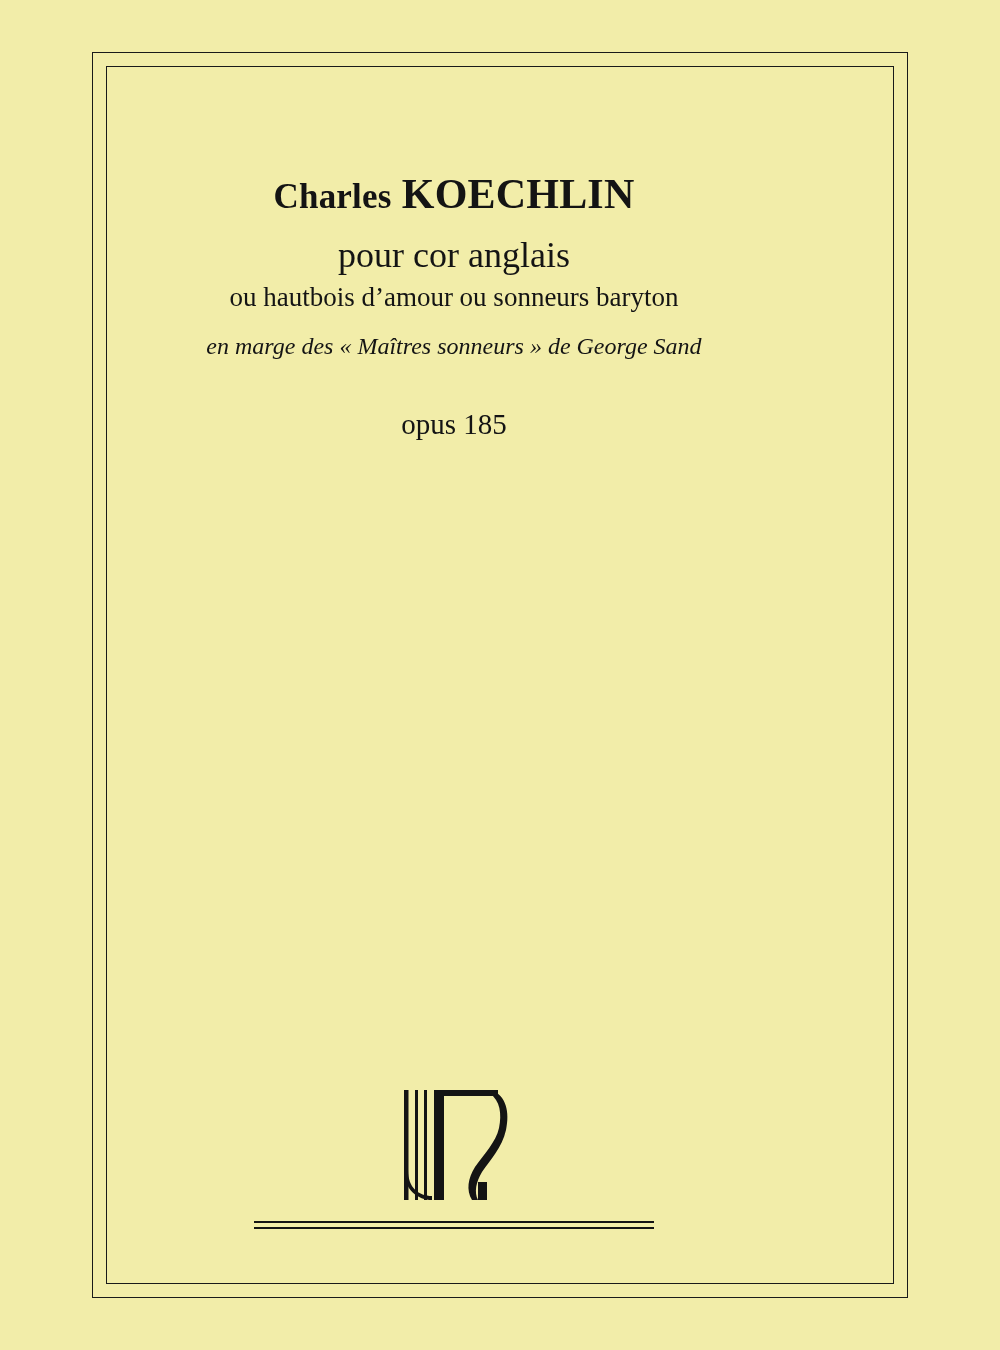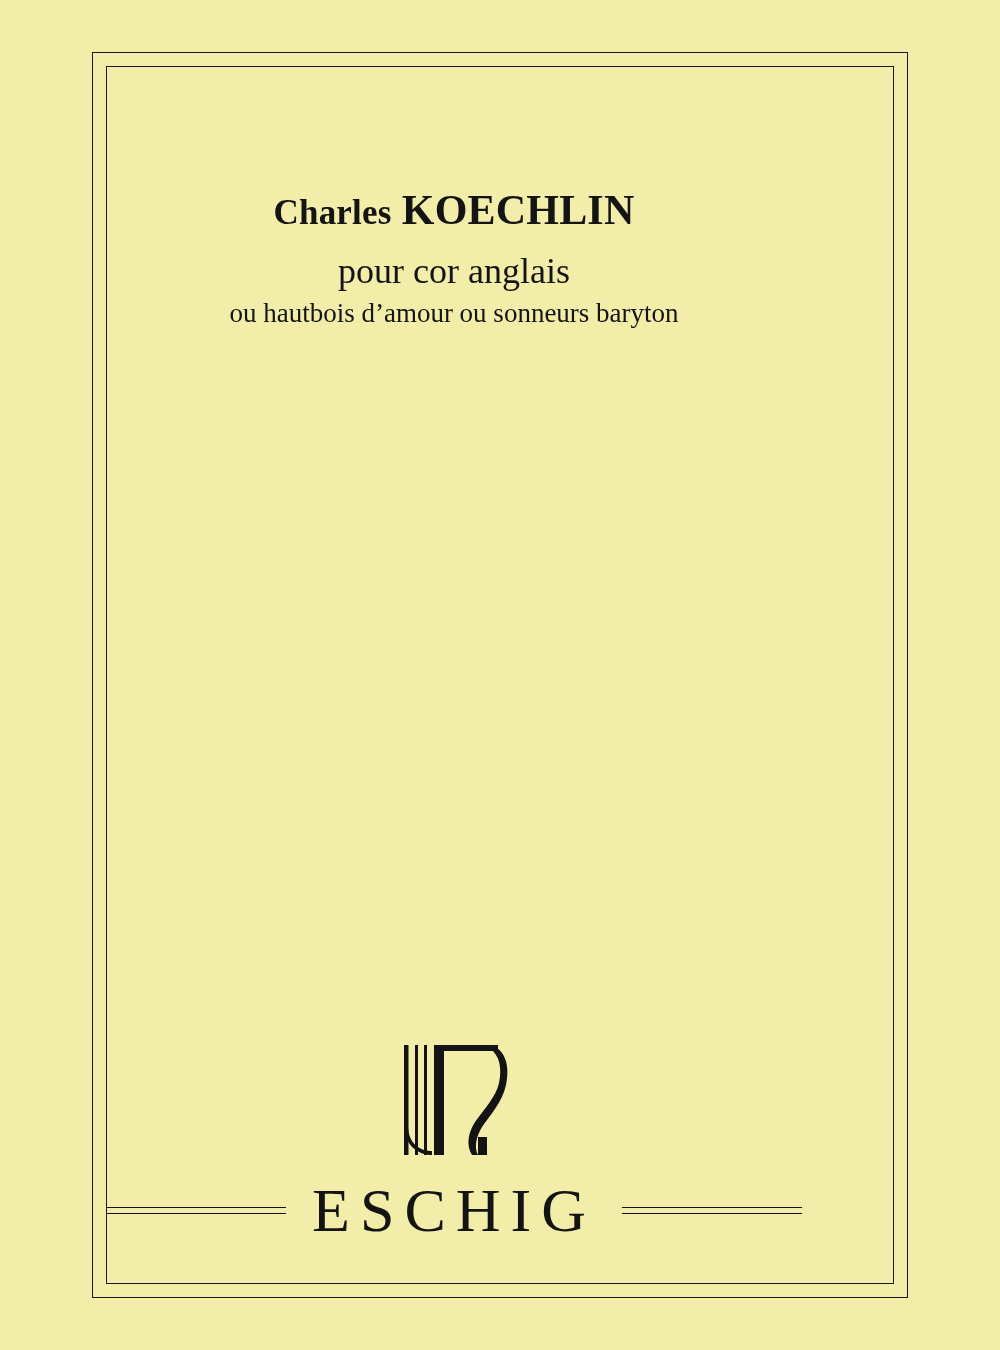--- a/index.html
+++ b/index.html
@@ -33,21 +33,21 @@
     left: 106px;
     top: 66px;
     right: 106px;
     bottom: 66px;
     border: 1.2px solid #1a1a1a;
   }
 
   .content {
     position: absolute;
     left: 106px;
-    top: 66px;
+    top: 50px;
     width: 696px;
     height: 1218px;
     text-align: center;
   }
 
   .composer {
     margin-top: 120px;
     font-size: 40px;
     font-weight: bold;
     letter-spacing: 0.2px;
@@ -151,40 +151,41 @@
 
     <div class="composer">
       <span class="first">Charles</span>
       <span class="last">KOECHLIN</span>
     </div>
 
 
     <div class="subtitle1">pour cor anglais</div>
     <div class="subtitle2">ou hautbois d’amour ou sonneurs baryton</div>
 
+    <div class="marginal">en marge des « Maîtres sonneurs » de George Sand</div>
 
+    <div class="opus">opus 185</div>
 
     <div class="logo-wrap">
       <svg class="logo-mark" viewBox="0 0 120 128">
 
         <rect x="10" y="4" width="4.5" height="110" fill="#141414"></rect>
         <rect x="21" y="4" width="3" height="110" fill="#141414"></rect>
         <rect x="30" y="4" width="3" height="110" fill="#141414"></rect>
 
         <rect x="40" y="4" width="10" height="110" fill="#141414"></rect>
 
         <path d="M10 84 C 10 104, 24 114, 38 114 L 38 110 C 25 110, 14 102, 14 84 Z" fill="#141414"></path>
 
         <path d="M40 4 L 104 4 L 104 10 L 40 10 Z" fill="#141414"></path>
         <path d="M98 4 C 112 10, 116 26, 112 44 C 108 62, 96 74, 88 86 C 82 96, 80 106, 84 114 L 78 114 C 72 104, 74 92, 81 81 C 90 68, 102 56, 105 42 C 108 28, 106 14, 96 8 Z" fill="#141414"></path>
 
         <rect x="84" y="96" width="9" height="18" fill="#141414"></rect>
       </svg>
 
       <div class="publisher-row">
         <span class="rule"></span>
-        <span class="publisher-name">ESCHIG</span>
         <span class="rule"></span>
       </div>
     </div>
 
   </div>
 </div>
 
 </body></html>

